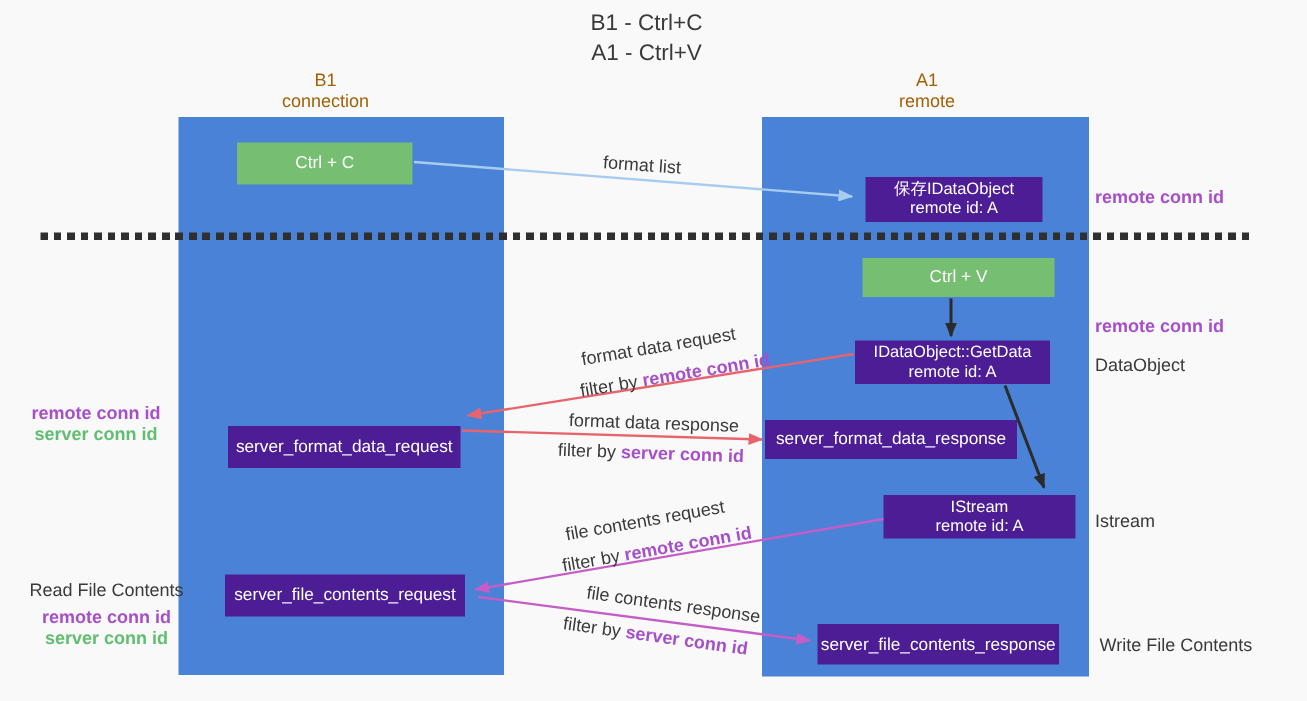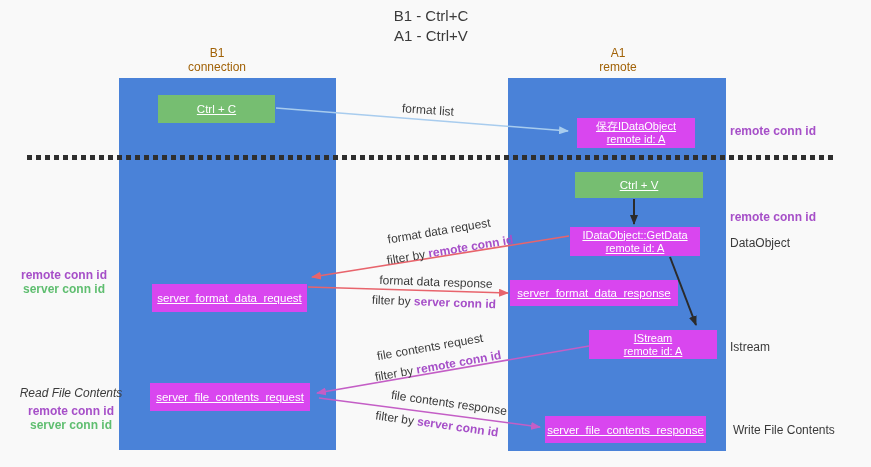--- a/index.html
+++ b/index.html
@@ -23,26 +23,25 @@
     background:#4A82D8;z-index:1;
   }
   .dashes{
     left:27px;top:155px;width:806px;height:5px;z-index:2;
     background:repeating-linear-gradient(90deg,#2f2f2f 0 5px,transparent 5px 9px);
   }
   .node{
     z-index:3;color:#fff;text-align:center;
     display:flex;flex-direction:column;justify-content:center;
     white-space:nowrap;
-    text-decoration:underline;
   }
   .node.single{font-size:11.5px;}
   .node .l1,.node .l2{font-size:11px;line-height:13px;}
   .green{background:#76BE71;}
-  .orange{background:#d946ef;}
+  .orange{background:#4c1d95;}
   .side-label{font-size:12px;line-height:14px;white-space:nowrap;z-index:5;}
   .purple{color:#A64FC8;font-weight:bold;}
   .green-text{color:#5FBE70;font-weight:bold;}
   .stack{text-align:center;transform:translateX(-50%);}
   .arrow-label{
     position:absolute;font-size:12px;color:#3a3a3a;white-space:nowrap;z-index:6;
   }
   svg.overlay{position:absolute;left:0;top:0;z-index:4;}
 </style>
 </head>
@@ -110,21 +109,21 @@
 <div class="abs side-label purple" style="left:730px;top:210px;">remote conn id</div>
 <div class="abs side-label" style="left:730px;top:236px;">DataObject</div>
 <div class="abs side-label" style="left:730px;top:340px;">Istream</div>
 <div class="abs side-label" style="left:733px;top:423px;">Write File Contents</div>
 
 <div class="abs side-label stack" style="left:64px;top:268px;">
   <div class="purple">remote conn id</div>
   <div class="green-text">server conn id</div>
 </div>
 <div class="abs side-label stack" style="left:71px;top:386px;">
-  <div style="color:#3a3a3a;margin-bottom:4px;font-style:italic;">Read File Contents</div>
+  <div style="color:#3a3a3a;margin-bottom:4px;">Read File Contents</div>
   <div class="purple">remote conn id</div>
   <div class="green-text">server conn id</div>
 </div>
 
 <svg class="overlay" width="871" height="467" viewBox="0 0 871 467">
   <defs>
     <marker id="mBlue" markerUnits="userSpaceOnUse" markerWidth="10" markerHeight="8" refX="9" refY="4" orient="auto">
         <path d="M0,0 L10,4 L0,8 z" fill="#A8CCEE"></path>
       </marker>
     <marker id="mRed" markerUnits="userSpaceOnUse" markerWidth="10" markerHeight="8" refX="9" refY="4" orient="auto">

